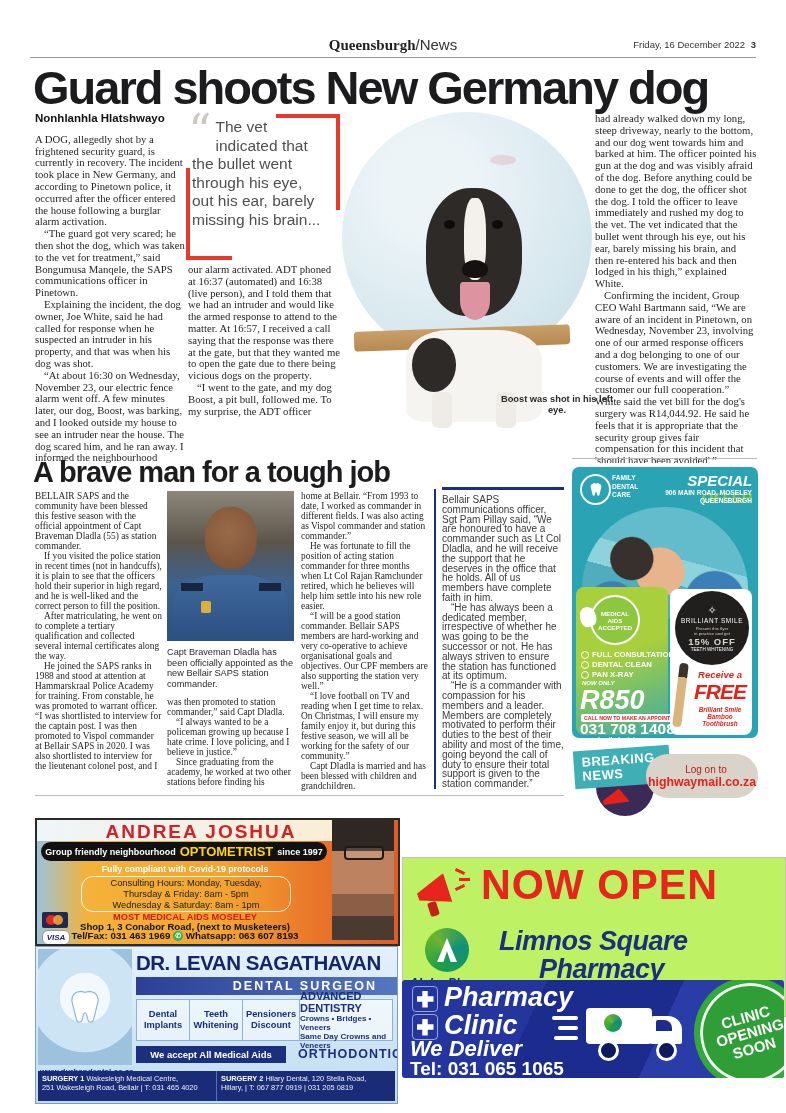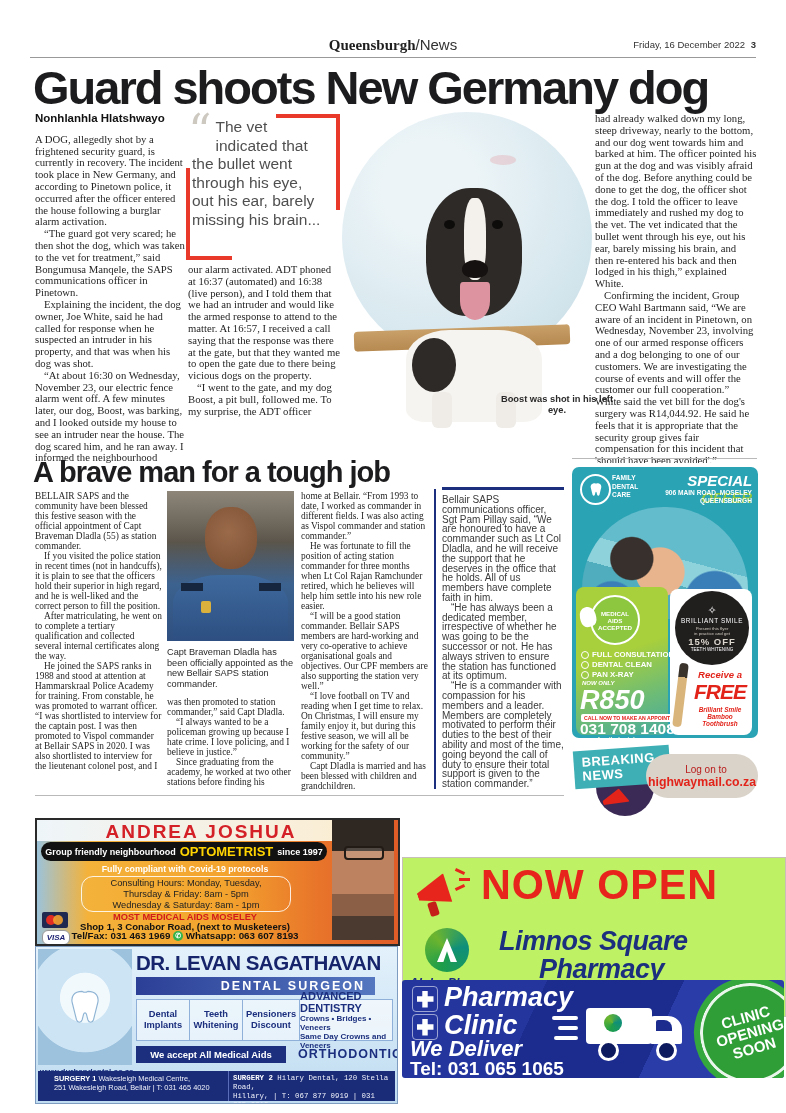--- a/index.html
+++ b/index.html
@@ -246,21 +246,21 @@
   </div>
 </div>
 
 <div class="abs" style="left:35px;top:946px;width:361px;height:156px;border:1px solid #7d9cc0;background:linear-gradient(180deg,#e3f1fb,#bfdcf1);overflow:hidden;">
   <div class="abs" style="left:2px;top:2px;width:94px;height:116px;background:radial-gradient(circle at 50% 42%,#f2f9fd 0 30%,#cde4f4 31% 66%,#9dc2de 67%);display:flex;align-items:center;justify-content:center;">
     <svg width="34" height="40" viewBox="0 0 12 13">
         <path fill="#fff" stroke="#8fb4d4" stroke-width=".4" d="M5 1C2 1 1 3 1.5 5L3 11c.4 1.2 1.6 1.2 2 0l.5-2c.2-.6.8-.6 1 0l.5 2c.4 1.2 1.6 1.2 2 0L10.5 5C11 3 10 1 7 1 6.3 1.4 5.7 1.4 5 1z"></path>
       </svg>
   </div>
   <div class="abs" style="left:100px;top:4px;font-size:20.5px;font-weight:bold;color:#16246b;letter-spacing:-.5px;white-space:nowrap;">DR. LEVAN SAGATHAVAN</div>
-  <div class="abs" style="left:100px;top:30px;width:239px;height:18px;background:linear-gradient(90deg,#2b3f96,#5577c0);color:#fff;font-size:12.5px;font-weight:bold;letter-spacing:2px;display:flex;align-items:center;justify-content:flex-end;padding-right:10px;box-sizing:border-box;">DENTAL SURGEON</div>
+  <div class="abs" style="left:100px;top:30px;width:262px;height:18px;background:linear-gradient(90deg,#2b3f96,#5577c0);color:#fff;font-size:12.5px;font-weight:bold;letter-spacing:2px;display:flex;align-items:center;justify-content:flex-end;padding-right:21px;box-sizing:border-box;">DENTAL SURGEON</div>
   <div class="abs" style="left:100px;top:52px;width:257px;height:42px;display:flex;">
     <div style="flex:0 0 52px;border:1px solid #8fb0d8;background:rgba(255,255,255,.5);display:flex;flex-direction:column;align-items:center;justify-content:center;font-size:9.3px;font-weight:bold;color:#1b2f7e;line-height:11px;">
       <div>Dental</div>
         <div>Implants</div>
     </div>
     <div style="flex:0 0 52px;border:1px solid #8fb0d8;border-left:none;background:rgba(255,255,255,.5);display:flex;flex-direction:column;align-items:center;justify-content:center;font-size:9.3px;font-weight:bold;color:#1b2f7e;line-height:11px;">
       <div>Teeth</div>
         <div>Whitening</div>
     </div>
     <div style="flex:0 0 56px;border:1px solid #8fb0d8;border-left:none;background:rgba(255,255,255,.5);display:flex;flex-direction:column;align-items:center;justify-content:center;font-size:9.3px;font-weight:bold;color:#1b2f7e;line-height:11px;">
@@ -270,26 +270,26 @@
     <div style="flex:1;border:1px solid #8fb0d8;border-left:none;background:rgba(255,255,255,.6);display:flex;flex-direction:column;align-items:center;justify-content:center;color:#1b2f7e;">
       <div style="font-size:11px;font-weight:bold;">ADVANCED DENTISTRY</div>
       <div style="font-size:8px;font-weight:bold;">Crowns • Bridges • Veneers</div>
       <div style="font-size:8px;font-weight:bold;">Same Day Crowns and Veneers</div>
     </div>
   </div>
   <div class="abs" style="left:4px;top:120px;font-size:8px;font-weight:bold;color:#1b2f7e;">www.durbandental.co.za</div>
   <div class="abs" style="left:100px;top:99px;width:150px;height:17px;background:#1b2f7e;color:#fff;font-size:9.5px;font-weight:bold;display:flex;align-items:center;justify-content:center;">We accept All Medical Aids</div>
   <div class="abs" style="left:262px;top:100px;font-size:12.5px;font-weight:bold;color:#1b2f7e;letter-spacing:1px;">ORTHODONTICS</div>
   <div class="abs" style="left:2px;bottom:2px;width:357px;height:30px;background:#1a2c77;display:flex;color:#eef0fa;font-size:7.4px;line-height:9px;">
-    <div style="flex:1;padding:3px 16px;border-right:1px solid #5a6db8;">
+    <div style="flex:1;padding:3px 4px;border-right:1px solid #5a6db8;">
       <b style="color:#fff;">SURGERY 1</b>
       <span>Wakesleigh Medical Centre,</span>
       <div>251 Wakesleigh Road, Bellair  |  T: 031 465 4020</div>
     </div>
-    <div style="flex:1;padding:3px 4px;font-family:Liberation Mono, monospace;">
+    <div style="flex:1;padding:3px 4px;">
       <b style="color:#fff;">SURGERY 2</b>
       <span>Hilary Dental, 120 Stella Road,</span>
       <div>Hillary,  |  T: 067 877 0919 | 031 205 0819</div>
     </div>
   </div>
 </div>
 
 <div class="abs" style="left:402px;top:844px;width:382px;height:158px;border:1.5px solid #c7c0b8;background:#bef264;overflow:hidden;margin-top:13px;">
   <div class="abs" style="left:14px;top:10px;width:52px;height:46px;">
     <div class="abs" style="left:0;top:8px;width:40px;height:30px;background:#e8251d;clip-path:polygon(0 38%,78% 0,78% 100%,0 62%);transform:rotate(-18deg);"></div>

